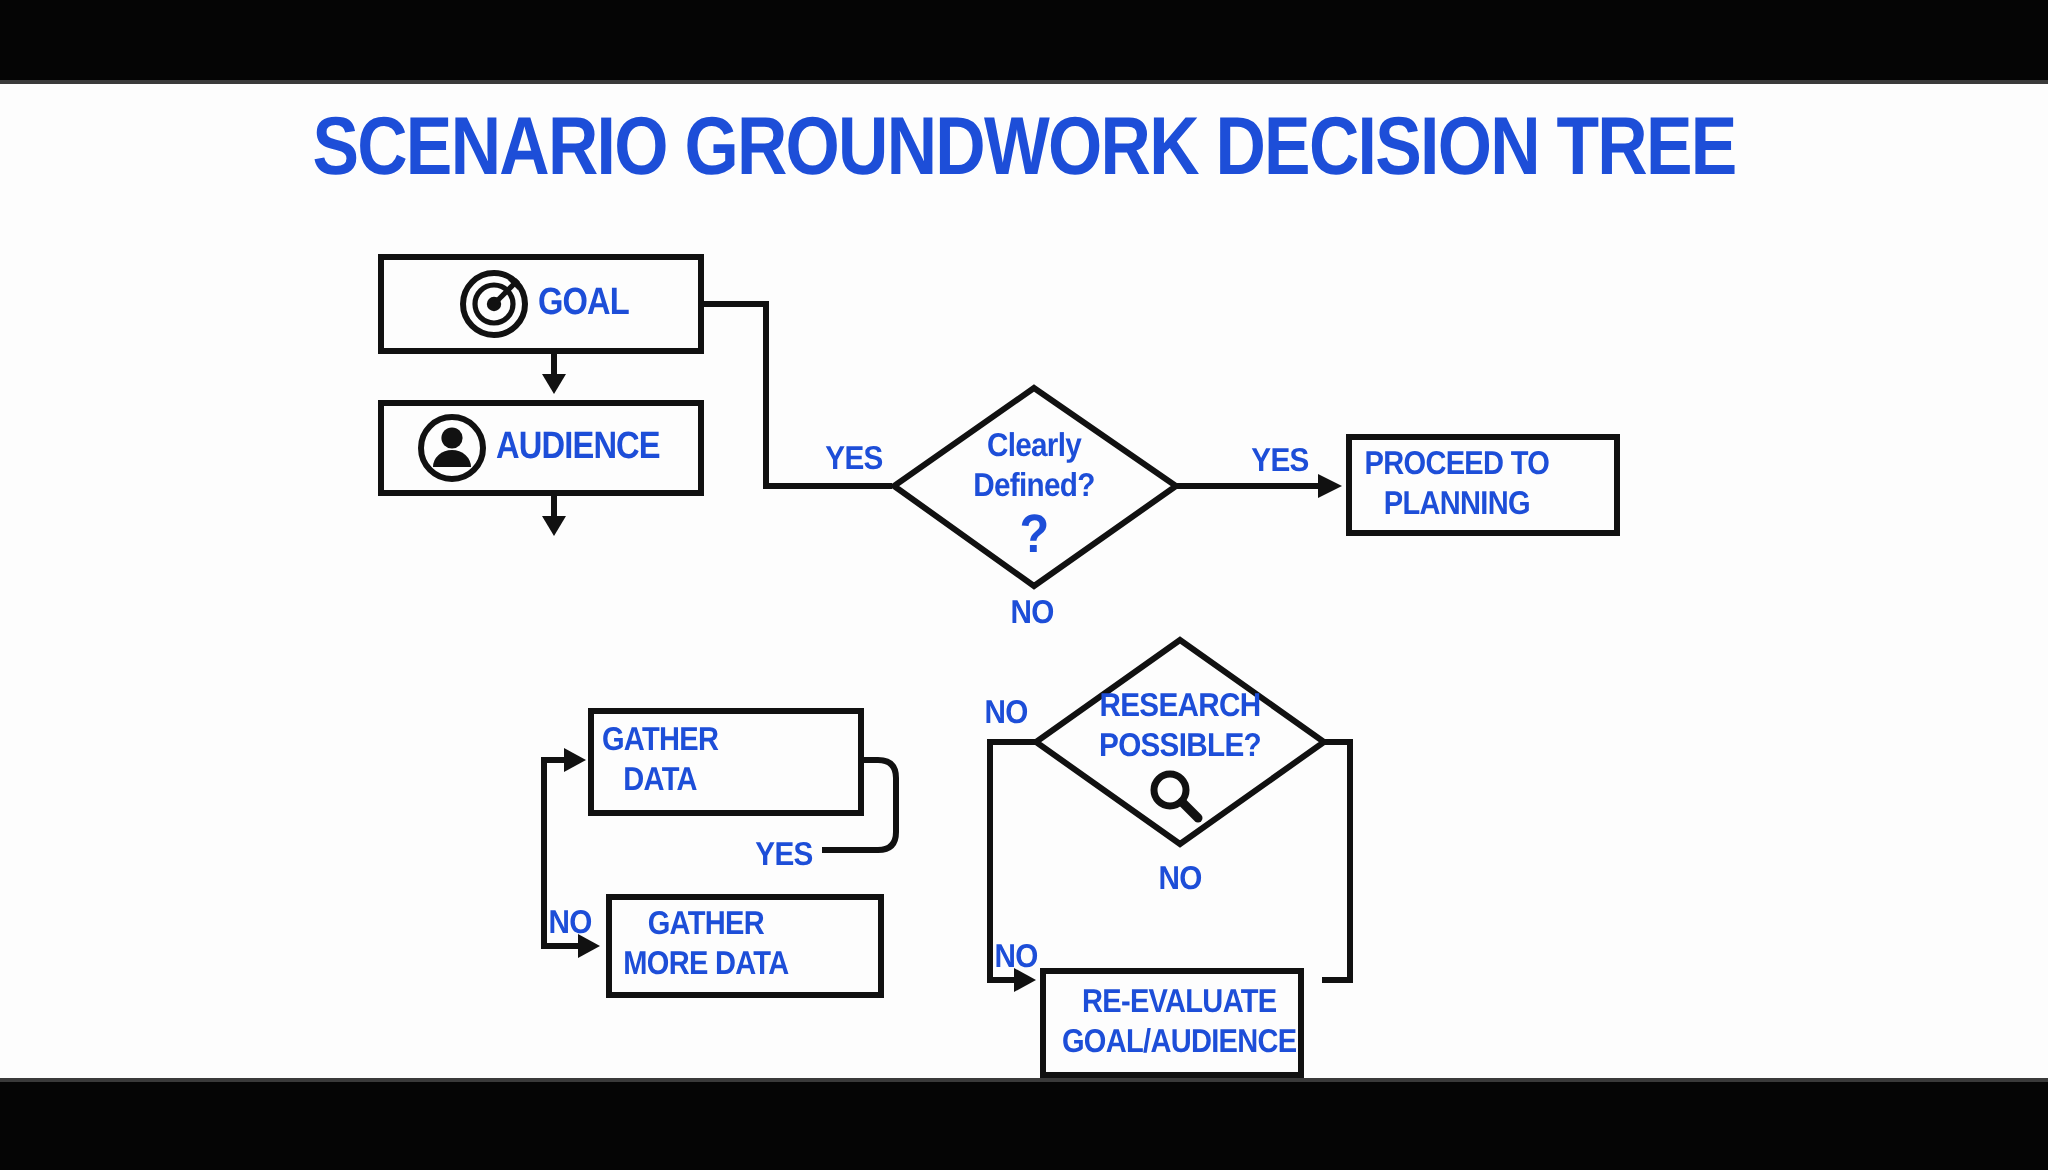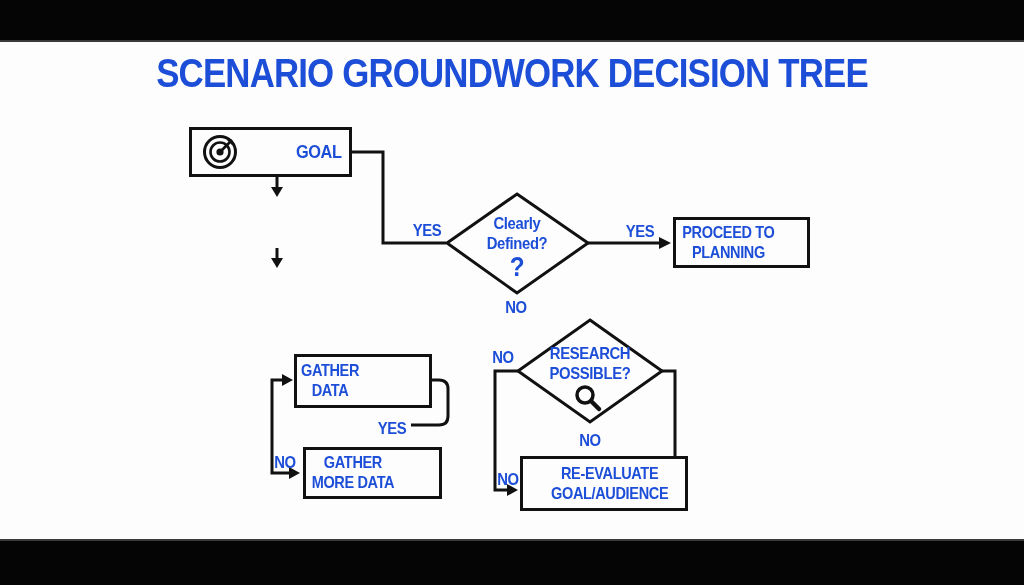--- a/index.html
+++ b/index.html
@@ -13,21 +13,21 @@
   .title{
     position:absolute;left:0;right:0;top:50px;margin:0;
     text-align:center;font-size:41px;font-weight:700;letter-spacing:-1px;
     transform:scaleX(0.85);transform-origin:50% 50%;white-space:nowrap;
   }
   .wires{position:absolute;left:0;top:0;}
   .node{
     position:absolute;box-sizing:border-box;border:3px solid #111;background:#fdfdfd;
     display:flex;align-items:center;justify-content:flex-start;
   }
-  .node.input{justify-content:space-between;padding-left:9px;gap:3px;}
+  .node.input{justify-content:center;padding-left:9px;gap:3px;}
   .icon{flex:0 0 auto;display:block;}
   .box-label{
     font-size:19px;font-weight:700;letter-spacing:-0.5px;white-space:nowrap;
     transform:scaleX(0.86);transform-origin:left center;
   }
   .box-sub{
     text-align:center;font-size:16.5px;font-weight:700;line-height:1.2;
     letter-spacing:-0.4px;transform:scaleX(0.88);transform-origin:center;white-space:nowrap;
   }
   .lbl{
@@ -92,20 +92,28 @@
         <circle cx="19" cy="19" r="15.5" stroke-width="3"></circle>
         <circle cx="19" cy="19" r="9.5" stroke-width="2.6"></circle>
         <circle cx="19" cy="19" r="3.6" fill="#111" stroke="none"></circle>
         <path d="M20,18 L31,7" stroke-width="2.6"></path>
         <polygon points="26,7 31,7 31,12" fill="#111" stroke="none"></polygon>
       </g>
     </svg>
     <span class="box-label">GOAL</span>
   </div>
 
+  <div class="node input" style="left:189px;top:200px;width:163px;height:48px;">
+    <svg class="icon" width="38" height="38" viewBox="0 0 38 38">
+      <circle cx="19" cy="19" r="15.5" stroke="#111" stroke-width="3" fill="none"></circle>
+      <circle cx="19" cy="14" r="5.3" fill="#111"></circle>
+      <path d="M9.5,28.5 a9.5,8.5 0 0 1 19,0 z" fill="#111"></path>
+    </svg>
+    <span class="box-label">AUDIENCE</span>
+  </div>
 
 
   <div class="diamond-text" style="left:447px;top:213px;width:140px;">
     <div>Clearly</div>
     <div>Defined?</div>
     <span class="qmark">?</span>
   </div>
 
   <div class="node" style="left:673px;top:217px;width:137px;height:51px;">
     <div class="box-sub">
@@ -126,21 +134,21 @@
     </div>
   </div>
 
   <div class="node" style="left:303px;top:447px;width:139px;height:52px;">
     <div class="box-sub">
       <div>GATHER</div>
       <div>MORE DATA</div>
     </div>
   </div>
 
-  <div class="node" style="left:520px;top:456px;width:168px;height:55px;padding-left:20px;">
+  <div class="node" style="left:520px;top:484px;width:132px;height:55px;">
     <div class="box-sub">
       <div>RE-EVALUATE</div>
       <div>GOAL/AUDIENCE</div>
     </div>
   </div>
 
   <span class="lbl" style="left:427px;top:230px;">YES</span>
   <span class="lbl" style="left:640px;top:231px;">YES</span>
   <span class="lbl" style="left:516px;top:307px;">NO</span>
   <span class="lbl" style="left:392px;top:428px;">YES</span>

